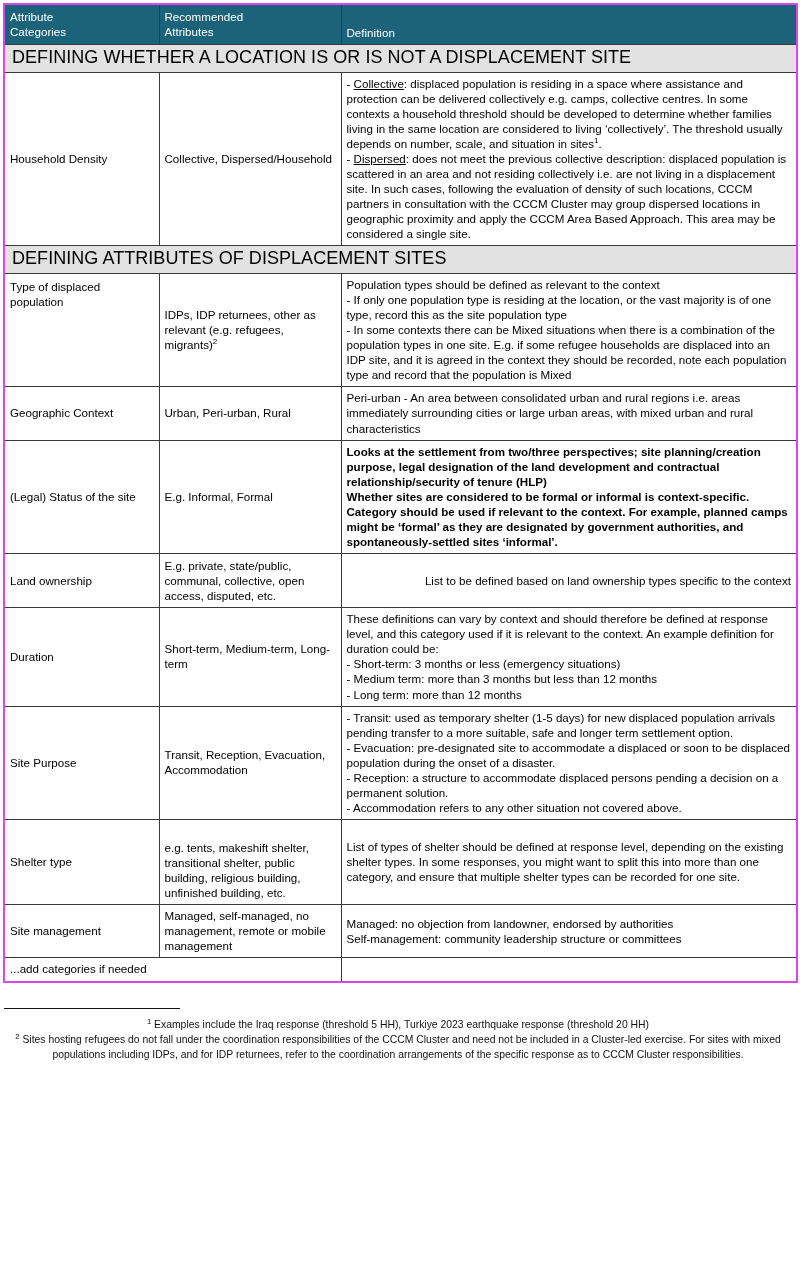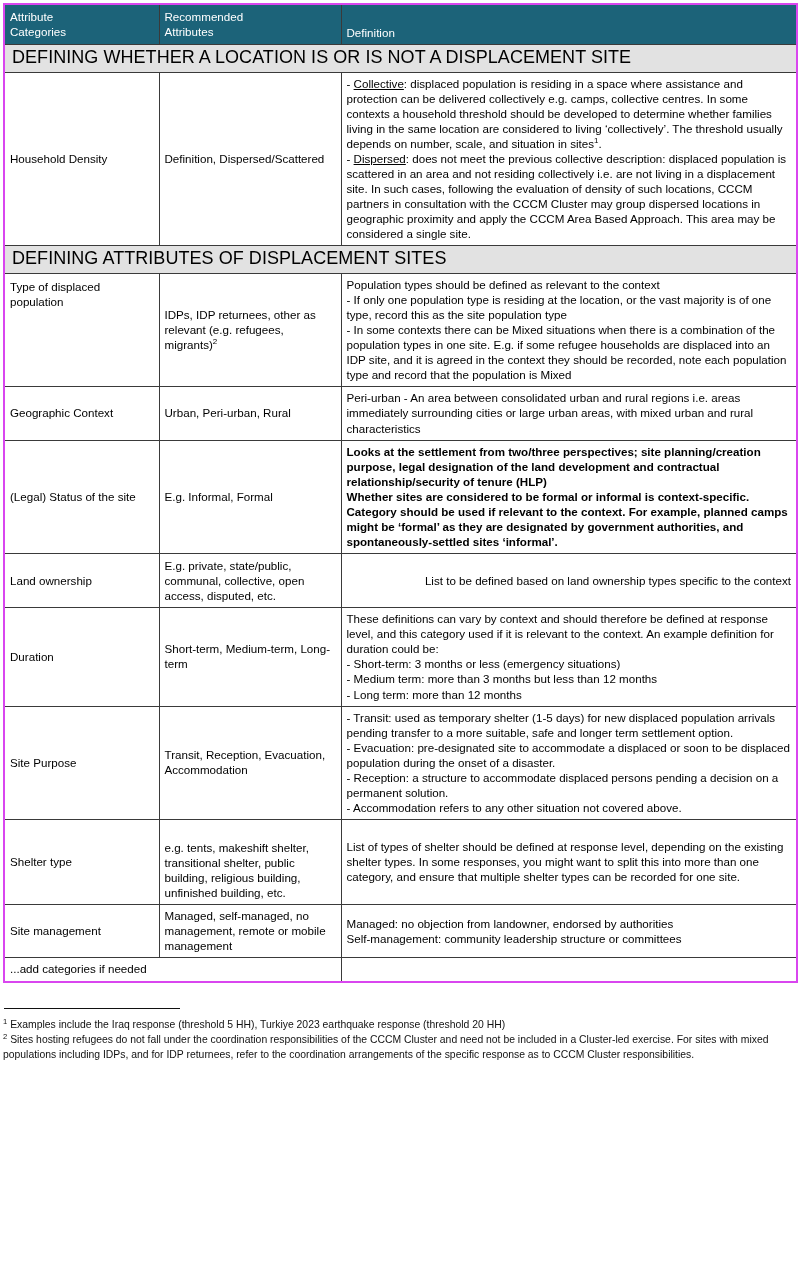--- a/index.html
+++ b/index.html
@@ -103,20 +103,21 @@
     width: 176px;
     height: 0;
     border-top: 1.4px solid #111;
     margin: 0 0 9px 1px;
   }
   .fn {
     font-size: 10.4px;
     line-height: 1.42;
     margin: 0 0 1px 0;
     color: #111;
+    text-align: center;
   }
   .fn sup {
     font-size: 7.6px;
   }
 </style>
 </head>
 <body>
 
 <div class="page">
 
@@ -136,21 +137,21 @@
       </tr>
     </thead>
     <tbody>
 
       <tr class="section">
         <td colspan="3">DEFINING WHETHER A LOCATION IS OR IS NOT A DISPLACEMENT SITE</td>
       </tr>
 
       <tr>
         <td class="cat">Household Density</td>
-        <td class="attrs">Definition, Dispersed/Scattered</td>
+        <td class="attrs">Collective, Dispersed/Household</td>
         <td class="def">
           <div>- <span class="u">Collective</span><span>: displaced population is residing in a space where assistance and protection can be delivered collectively e.g. camps, collective centres. In some contexts a household threshold should be developed to determine whether families living in the same location are considered to living ‘collectively’. The threshold usually depends on number, scale, and situation in sites</span><sup>1</sup>.</div>
           <div>- <span class="u">Dispersed</span><span>: does not meet the previous collective description: displaced population is scattered in an area and not residing collectively i.e. are not living in a displacement site. In such cases, following the evaluation of density of such locations, CCCM partners in consultation with the CCCM Cluster may group dispersed locations in geographic proximity and apply the CCCM Area Based Approach. This area may be considered a single site.</span></div>
         </td>
       </tr>
 
       <tr class="section">
         <td colspan="3">DEFINING ATTRIBUTES OF DISPLACEMENT SITES</td>
       </tr>
 

